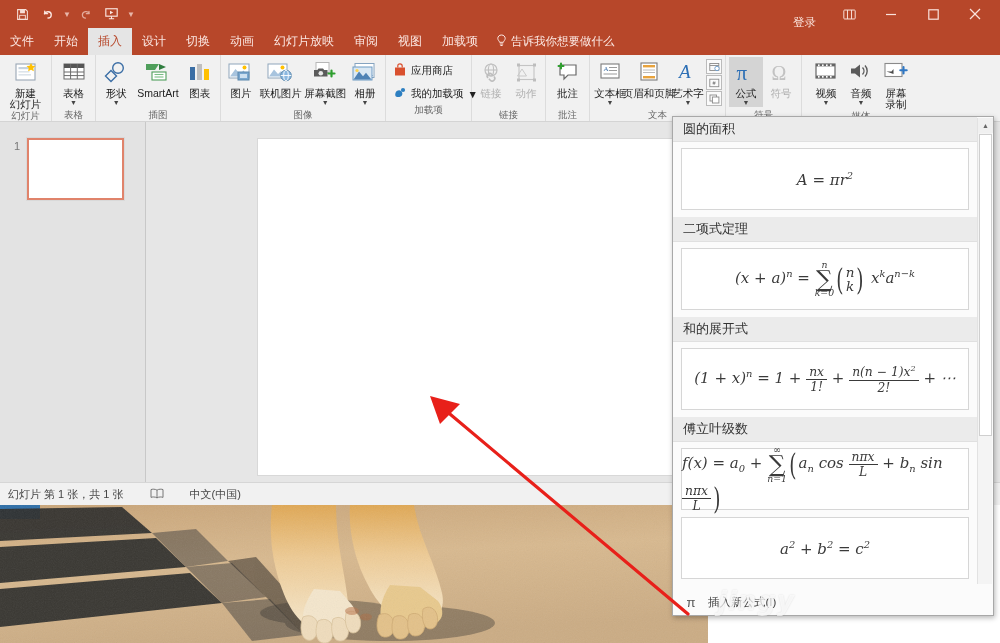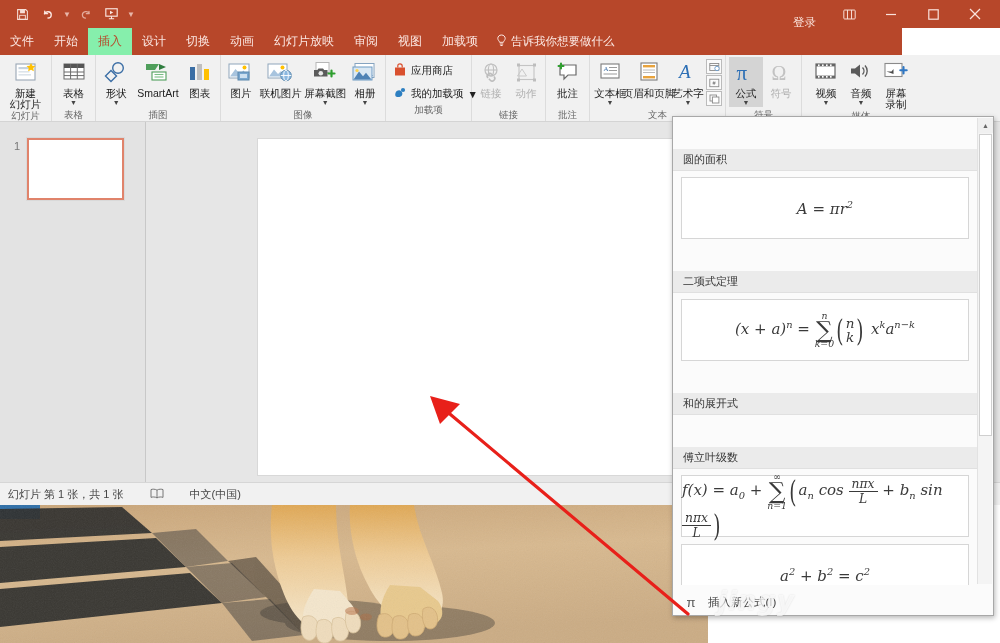--- a/index.html
+++ b/index.html
@@ -34,29 +34,29 @@
   }
   .signin { font-size: 11.5px; color: #fbe4dd; padding: 0 12px; margin-top: 16px; }
   .win-btn {
     width: 42px; height: 28px; display: flex; align-items: center; justify-content: center;
     color: #fae2db; font-size: 12px;
   }
   .win-btn svg { display: block; }
 
   
   .tabstrip {
-    position: absolute; left: 0; top: 28px; width: 902px; height: 27px;
+    position: absolute; left: 0; top: 28px; width: 1000px; height: 27px;
     background: #b7472a; display: flex; align-items: flex-end;
   }
   .tab {
     font-size: 12px; color: #fbe7e2; padding: 0 10px; height: 27px;
     display: flex; align-items: center; white-space: nowrap;
   }
   .tab.active {
-    background: #86efac; color: #b7472a; font-weight: normal; margin-top: 9px;
+    background: #e5e5e5; color: #b7472a; font-weight: normal; margin-top: 9px;
   }
   .tellme {
     display: flex; align-items: center; gap: 4px; height: 27px;
     font-size: 11.5px; color: #fce9e4; padding: 0 8px; white-space: nowrap;
   }
   .share {
     position: absolute; right: 8px; top: 30px;
     font-size: 11.5px; color: #fde9e4; display: flex; align-items: center; gap: 4px;
   }
 
@@ -123,23 +123,22 @@
 
   
   .gallery {
     position: absolute; left: 672px; top: 116px; width: 322px; height: 500px;
     background: #fbfbfb; border: 1px solid #a8a8a8;
     box-shadow: 1px 2px 5px rgba(0,0,0,.28);
     overflow: hidden;
   }
   .gal-scroll { position: absolute; left: 0; top: 0; width: 304px; height: 468px; overflow: hidden; }
   .gal-cat {
-    font-size: 11px; color: #333; background: #ebebeb; padding: 3px 8px 3px 10px;
+    font-size: 13px; color: #333; background: #ebebeb; padding: 3px 8px 3px 10px;
     border-bottom: 1px solid #e0e0e0;
-    margin-top: 32px;
   }
   .gal-item {
     margin: 6px 8px 7px 8px; height: 62px; background: #fff; border: 1px solid #d6d6d6;
     display: flex; align-items: center; justify-content: center;
   }
   .formula { font-family: "DejaVu Serif", "Liberation Serif", serif; font-style: italic; color: #3a3a3a; font-size: 15px; }
   .sb-track {
     position: absolute; right: 1px; top: 1px; width: 15px; height: 466px; background: #f4f4f4; border-left: 1px solid #e2e2e2;
   }
   .sb-arrow { width: 15px; height: 15px; display: flex; align-items: center; justify-content: center; background: #f0f0f0; font-size: 7px; color: #666;}
@@ -731,20 +730,29 @@
               <span>n</span>
               <span class="sg">∑</span>
               <span>k=0</span>
             </span><span class="paren">(</span><span class="binom">
               <span>n</span>
               <span>k</span>
             </span><span class="paren">)</span> x<sup>k</sup>a<sup>n−k</sup></span>
       </div>
 
       <div class="gal-cat">和的展开式</div>
+      <div class="gal-item">
+        <span class="formula">(1 + x)<sup>n</sup> = 1 + <span class="frac">
+              <span class="num">nx</span>
+              <span class="den">1!</span>
+            </span> + <span class="frac">
+              <span class="num">n(n − 1)x<sup>2</sup></span>
+              <span class="den">2!</span>
+            </span> + ⋯</span>
+      </div>
 
       <div class="gal-cat">傅立叶级数</div>
       <div class="gal-item">
         <span class="formula">f(x) = a<sub>0</sub> + <span class="bigsum">
               <span>∞</span>
               <span class="sg">∑</span>
               <span>n=1</span>
             </span><span class="paren">(</span>a<sub>n</sub> cos <span class="frac">
               <span class="num">nπx</span>
               <span class="den">L</span>

